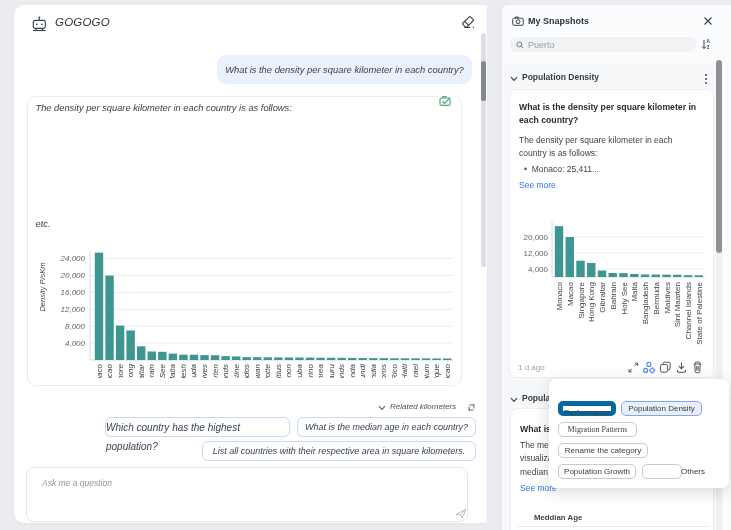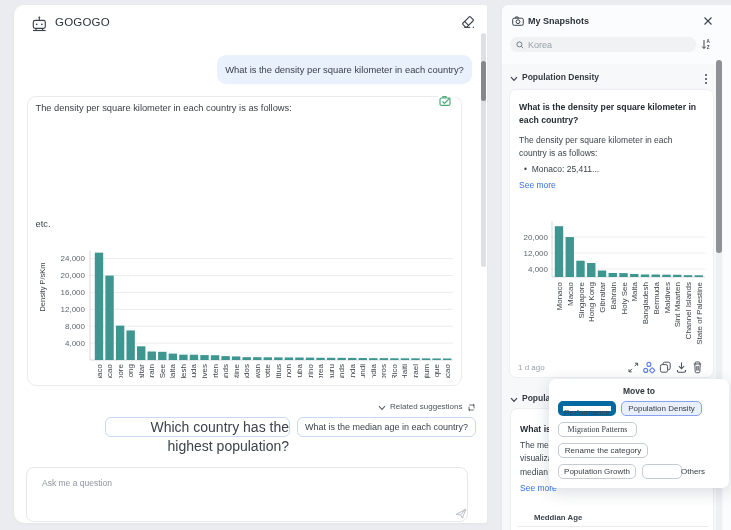--- a/index.html
+++ b/index.html
@@ -1,20 +1,20 @@
 <!DOCTYPE html>
 <html><head>
 <meta charset="utf-8">
 <style>
   * { margin:0; padding:0; box-sizing:border-box; }
   html,body { width:731px; height:530px; overflow:hidden; background:#eaecef;
     font-family:"Liberation Sans", sans-serif; }
   .abs { position:absolute; }
   #chat { position:absolute; left:14px; top:5px; width:473px; height:518px;
-    background:#fff; border-radius:10px 2px 2px 10px; box-shadow:0 1px 3px rgba(0,0,0,0.04); }
+    background:#fff; border-radius:10px 2px 2px 10px; box-shadow:0 1px 3px rgba(0,0,0,0.04);font-style:italic; }
   #sidebar { position:absolute; left:502px; top:5px; width:241px; height:525px;
     background:#fbfcfd; border-radius:6px 0 0 0; box-shadow:0 1px 3px rgba(0,0,0,0.04); overflow:hidden; }
   svg text { font-family:"Liberation Sans", sans-serif; }
 </style>
 </head>
 <body>
 
 <div id="chat">
 
   <svg class="abs" style="left:18px; top:10px;" width="15" height="17" viewBox="0 0 15 17">
@@ -142,32 +142,33 @@
     <g fill="none" stroke="#49a979" stroke-width="1.15">
       <rect x="1" y="3" width="10" height="7.4" rx="1.5"></rect>
       <path d="M4 3 V1.6 H7 V3"></path>
       <path d="M3.5 6.5 L5.5 8.5 L11.2 2.6"></path>
     </g>
   </svg>
 
   <svg class="abs" style="left:364px; top:400px;" width="8" height="6" viewBox="0 0 8 6">
     <path d="M1 1.2 L4 4.4 L7 1.2" fill="none" stroke="#5c646e" stroke-width="1.1"></path>
   </svg>
-  <div class="abs" style="left:376px; top:397px; font-size:8px; color:#4c535c;">Related suggestions</div>
+  <div class="abs" style="left:376px; top:397px; font-size:8px; color:#4c535c;">Related kilometers</div>
   <svg class="abs" style="left:453px; top:398px;" width="9" height="9" viewBox="0 0 9 9">
     <g fill="none" stroke="#5c646e" stroke-width="0.9">
       <path d="M2.2 2 H7 V5.4"></path>
       <path d="M6.8 7 H2 V3.6"></path>
       <path d="M6 1 L7.2 2 L6 3"></path>
       <path d="M3 6 L1.8 7 L3 8"></path>
     </g>
   </svg>
 
-  <div class="abs" style="left:91px; top:412px; width:185px; height:20px; border:1px solid #c9d8f3; border-radius:6px; background:#fff; font-size:14px; color:#3c434b; line-height:19px; text-align:right;">Which country has the highest population?</div>
+  <div class="abs" style="left:91px; top:412px; width:185px; height:20px; border:1px solid #c9d8f3; border-radius:6px; background:#fff; font-size:10px; color:#3c434b; line-height:19px; text-align:left;">Which country has the highest population?</div>
   <div class="abs" style="left:283px; top:412px; width:179px; height:20px; border:1px solid #c9d8f3; border-radius:6px; background:#fff; font-size:9px; color:#3c434b; line-height:19px; text-align:center;">What is the median age in each country?</div>
+  <div class="abs" style="left:188px; top:436px; width:274px; height:20px; border:1px solid #c9d8f3; border-radius:6px; background:#fff; font-size:9px; color:#3c434b; line-height:19px; text-align:center;">List all countries with their respective area in square kilometers.</div>
 
   <div class="abs" style="left:12px; top:462px; width:442px; height:55px; border:1px solid #e5e7eb; border-radius:8px; background:#fff;"></div>
   <div class="abs" style="left:28px; top:473px; font-size:8.5px; color:#8f959d;">Ask me a question</div>
   <svg class="abs" style="left:441px; top:503px;" width="12" height="12" viewBox="0 0 12 12">
     <path d="M1 6.5 L10.8 1.2 L7.4 10.2 L5.6 6.9 Z M5.6 6.9 L10.8 1.2" fill="none" stroke="#b9bec5" stroke-width="1"></path>
   </svg>
 
   <div class="abs" style="left:467px; top:28px; width:5px; height:234px; background:#dddfe3; border-radius:3px;"></div>
   <div class="abs" style="left:467px; top:56px; width:5px; height:40px; background:#84878c; border-radius:3px;"></div>
 </div>
@@ -184,21 +185,21 @@
   <div class="abs" style="left:26px; top:11px; font-size:9px; font-weight:bold; color:#2c333c;">My Snapshots</div>
   <svg class="abs" style="left:201px; top:11px;" width="10" height="10" viewBox="0 0 10 10">
     <path d="M1.5 1.5 L8.5 8.5 M8.5 1.5 L1.5 8.5" stroke="#3c434d" stroke-width="1.1"></path>
   </svg>
 
   <div class="abs" style="left:8px; top:32px; width:186px; height:15px; background:#f0f2f4; border-radius:7px;"></div>
   <svg class="abs" style="left:14px; top:36px;" width="8" height="8" viewBox="0 0 8 8">
     <circle cx="3.4" cy="3.4" r="2.5" fill="none" stroke="#757d87" stroke-width="1"></circle>
     <line x1="5.3" y1="5.3" x2="7.2" y2="7.2" stroke="#757d87" stroke-width="1"></line>
   </svg>
-  <div class="abs" style="left:26px; top:35px; font-size:9px; color:#99a0a9;">Korea</div>
+  <div class="abs" style="left:26px; top:35px; font-size:9px; color:#99a0a9;">Puerto</div>
 
   <svg class="abs" style="left:199px; top:34px;" width="10" height="11" viewBox="0 0 10 11">
     <g stroke="#3c434d" stroke-width="1" fill="none">
       <line x1="3" y1="1" x2="3" y2="9.4"></line>
       <path d="M1.2 7.6 L3 9.5 L4.8 7.6"></path>
     </g>
     <text x="7.2" y="4.2" font-size="4.6" font-weight="bold" fill="#3c434d" text-anchor="middle">A</text>
     <text x="7.2" y="10" font-size="4.6" font-weight="bold" fill="#3c434d" text-anchor="middle">Z</text>
   </svg>
 
@@ -304,20 +305,19 @@
     <div class="abs" style="left:15px; top:104px; font-size:7.8px; font-weight:bold; color:#3d444c;padding-left:8px;">Meddian Age</div>
     <div class="abs" style="left:7px; top:117px; width:190px; height:1px; background:#e8eaed;"></div>
   </div>
 
   <div class="abs" style="left:214px; top:59px; width:6px; height:466px; background:#eef0f2;"></div>
   <div class="abs" style="left:214px; top:55px; width:6px; height:193px; background:#8f9195; border-radius:3px;"></div>
 </div>
 
 <div class="abs" style="left:549px; top:379px; width:180px; height:109px; background:#fff; border-radius:7px;
      box-shadow:0 4px 16px rgba(40,50,70,0.18); z-index:50;">
-  <div class="abs" style="left:0; top:7px; width:180px; text-align:center; font-size:8.5px; font-weight:600; color:#2f353c;">Move to</div>
   <div class="abs" style="left:9px;  top:22px; width:58px; height:15px; border:5px solid #0369a1; border-radius:5px; font-size:8px; color:#3a4047; line-height:14px; text-align:center;">Performance</div>
   <div class="abs" style="left:72px; top:22px; width:81px; height:15px; border:1px solid #87a3ef; border-radius:5px; background:#e9effc; font-size:8px; color:#3a4047; line-height:14px; text-align:center;">Population Density</div>
   <div class="abs" style="left:9px;  top:43px; width:79px; height:15px; border:1px solid #c6cbd2; border-radius:5px; font-size:8px; color:#3a4047; line-height:14px; text-align:center;font-family:Liberation Serif, serif;">Migration Patterns</div>
   <div class="abs" style="left:9px;  top:64px; width:90px; height:15px; border:1px solid #c6cbd2; border-radius:5px; font-size:8px; color:#3a4047; line-height:14px; text-align:center;">Rename the category</div>
   <div class="abs" style="left:9px;  top:85px; width:78px; height:15px; border:1px solid #c6cbd2; border-radius:5px; font-size:8px; color:#3a4047; line-height:14px; text-align:center;">Population Growth</div>
   <div class="abs" style="left:93px; top:85px; width:35px; height:15px; border:1px solid #c6cbd2; border-radius:5px; font-size:8px; color:#3a4047; line-height:14px; text-align:center;padding-left:38px;">Others</div>
 </div>
 
 </body></html>

